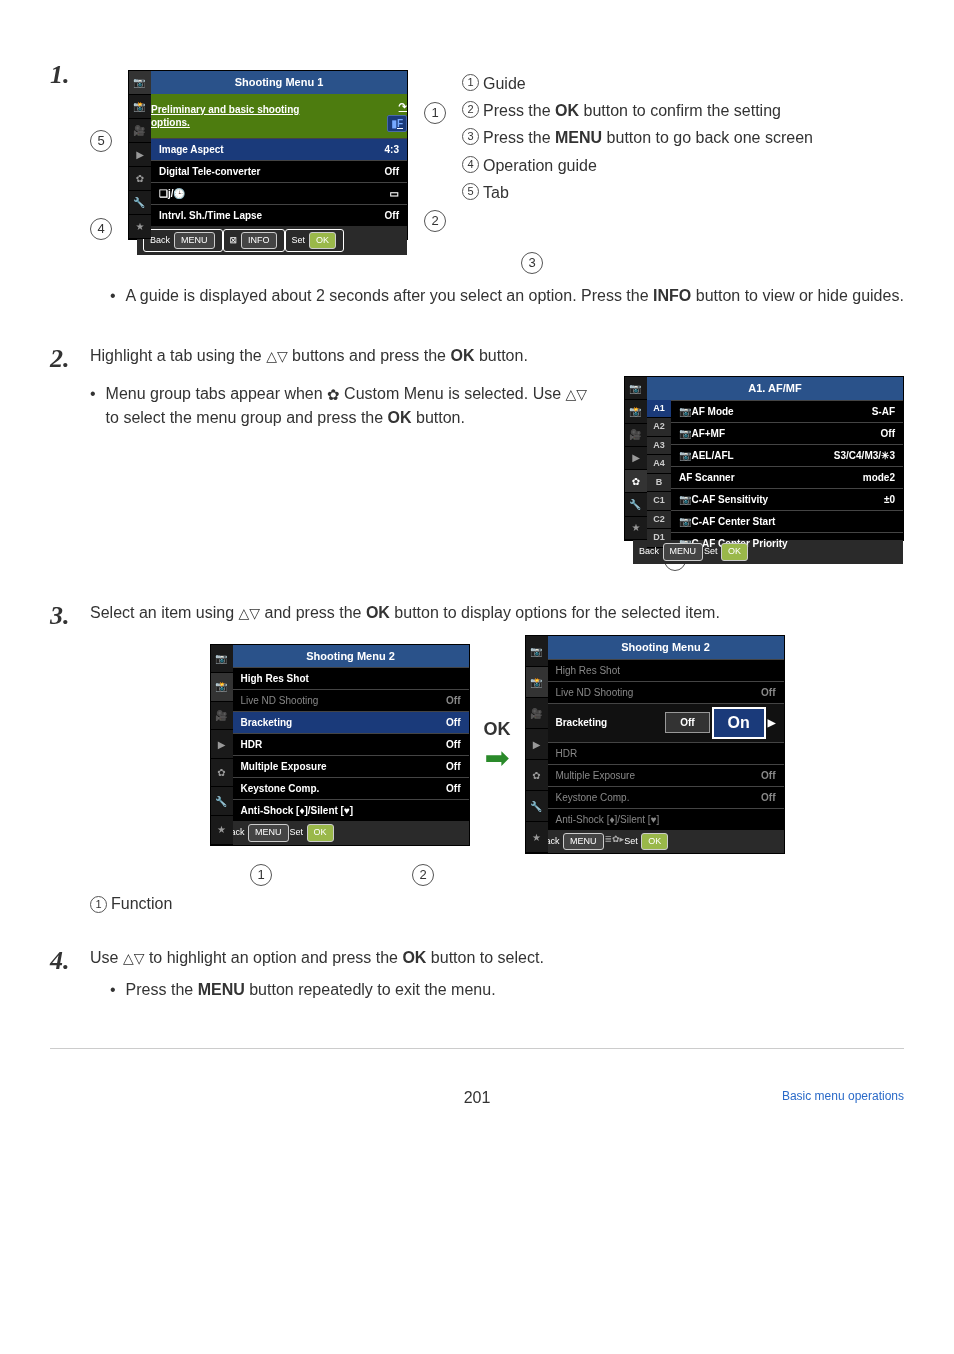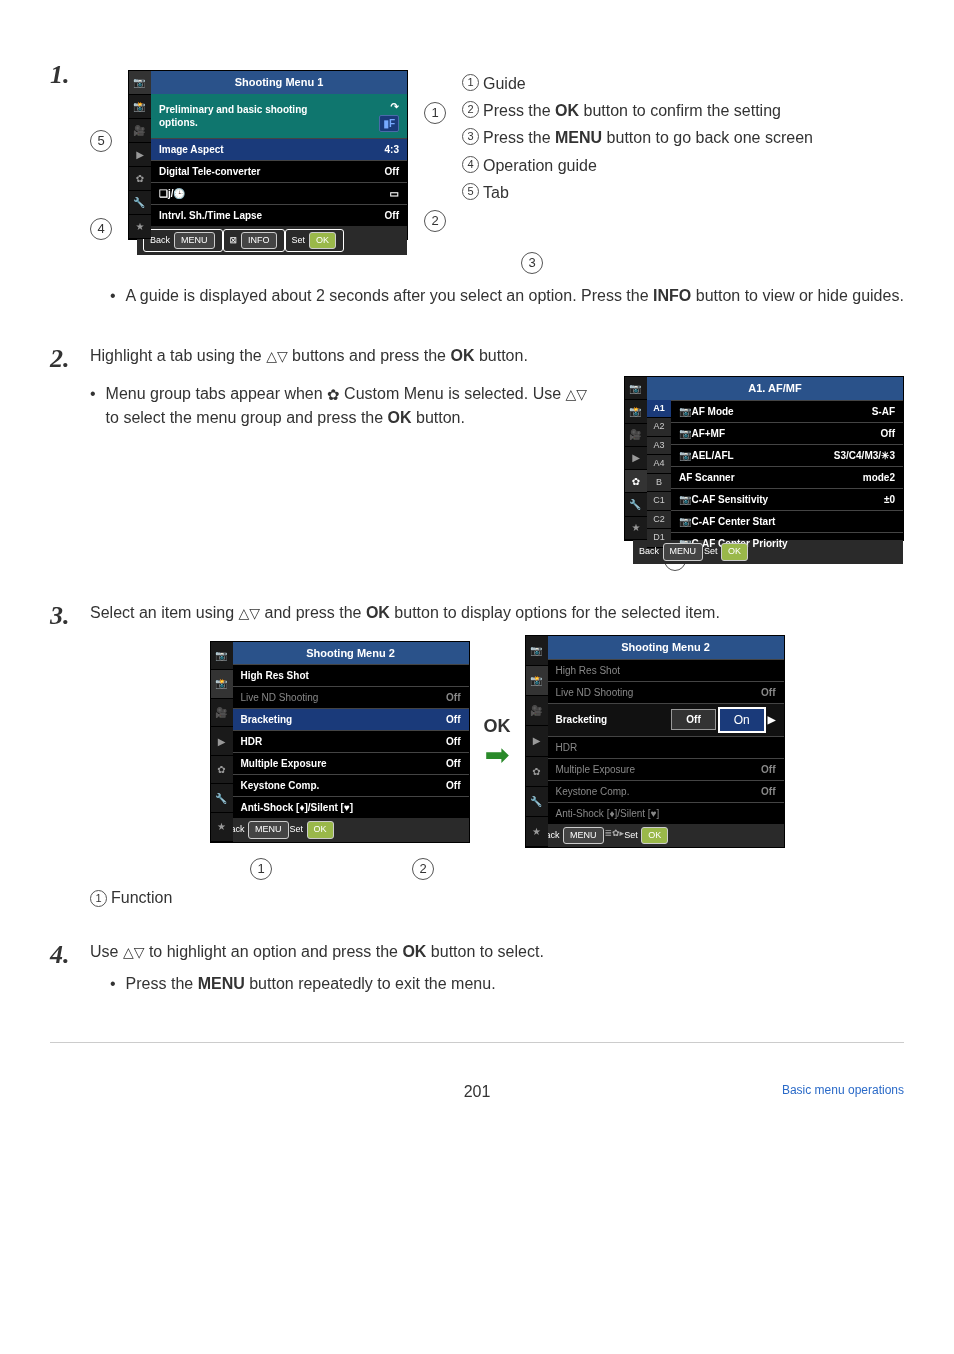--- a/index.html
+++ b/index.html
@@ -20,56 +20,56 @@
   .cam { background:#000; color:#fff; font-family: Arial, sans-serif; font-size:10px; position:relative; border:1px solid #000; }
   .cam .titlebar { background:#2a528a; text-align:center; padding:3px 0; font-weight:bold; font-size:11px; }
   .cam .sidebar { position:absolute; left:0; top:0; bottom:0; width:22px; background:#1a1a1a; display:flex; flex-direction:column; }
   .cam .sidebar .sicon { flex:1; display:flex; align-items:center; justify-content:center; font-size:10px; color:#999; border-bottom:1px solid #000; }
   .cam .sidebar .sicon.active { background:#333; color:#fff; }
   .cam .content { margin-left:22px; }
   .cam .row { display:flex; justify-content:space-between; align-items:center; padding:3px 8px; border-top:1px solid #444; font-weight:bold; font-size:10px; }
   .cam .row.hl { background:#1a3a7a; }
   .cam .row.dim { color:#888; font-weight:normal; }
   .cam .footer { display:flex; justify-content:flex-start; background:#2a2a2a; padding:3px 6px; margin-left:8px; font-size:9px; }
-  .cam .hint { background:#0f766e; padding:6px 8px; color:#fff; font-weight:bold; line-height:1.3; }
+  .cam .hint { background:#4d7c0f; padding:6px 0; color:#fff; font-weight:bold; line-height:1.3;text-decoration:underline; }
   .bluebox { background:#1a3a7a; color:#77aaff; display:inline-block; padding:1px 3px; font-size:10px; font-weight:bold; border:1px solid #4a6aaa; border-radius:2px; }
   .pill { display:inline-block; padding:1px 6px; border:1px solid #ccc; border-radius:3px; font-size:9px; margin:0 1px; color:#fff; }
   .pill.ok { background:#9ab84a; color:#fff; }
   .pill.menu { background:#444; }
   .pill.info { background:#444; }
 
   
   .s1wrap { display:flex; align-items:flex-start; gap:16px; margin: 10px 0 14px 0; }
   .cam1 { width:280px; }
   .s1legend { font-size:16px; line-height:1.7; }
   .s1legend .li { display:flex; align-items:flex-start; }
   .s1legend .li .circ { margin-top:4px; }
   .s1legend .txt { flex:1; }
 
   .callout { display:inline-flex; align-items:center; justify-content:center; width:22px; height:22px; border:1.3px solid #555; border-radius:50%; font-size:13px; background:#fff; color:#333; }
 
   
   .s2wrap { display:flex; align-items:flex-start; gap:24px; margin-top:6px; }
   .cam2 { width:280px; flex-shrink:0; }
   .subtabs { display:flex; flex-direction:column; background:#2a2a2a; width:24px; }
-  .subtabs .st { padding:2px 0; text-align:center; font-size:9px; color:#ccc; border-bottom:1px solid #000; }
+  .subtabs .st { padding:2px 0; text-align:center; font-size:9px; color:#ccc; border-bottom:1px solid #000;font-weight:bold; }
   .subtabs .st.active { background:#1a3a7a; color:#fff; font-weight:bold; }
   .cam2rows { flex:1; }
 
   
   .s3wrap { display:flex; align-items:center; gap:14px; margin:10px 0; justify-content:center; }
   .cam3 { width:260px; }
   .okarrow { display:flex; flex-direction:column; align-items:center; }
   .okarrow .ok { font-size:18px; font-weight:bold; }
   .okarrow .arr { color:#2a8a2a; font-size:30px; line-height:1; }
 
   .cam .row .val { text-align:right; min-width:50px; font-weight:bold; font-size:10px; }
   .btnbox { border:1px solid #fff; border-radius:3px; padding:2px 6px; display:inline-flex; align-items:center; gap:3px; font-size:9px; }
   .offbtn { background:#333; border:1px solid #999; padding:2px 14px; font-size:10px; position:relative; }
-  .onbtn { background:#1a3a7a; border:2px solid #fff; padding:2px 14px; font-size:12px; position:relative; font-weight:normal; }
+  .onbtn { background:#1a3a7a; border:2px solid #fff; padding:2px 14px; font-size:16px; position:relative; font-weight:bold; }
   .triright { color:#fff; font-size:10px; }
   .footer-page { text-align:center; font-size:16px; margin-top:40px; position:relative; }
   .footer-link { position:absolute; right:0; color:#2a6ac8; font-size:12px; }
   hr.endline { border:none; border-top:1px solid #ccc; margin-top:40px; }
 </style>
 </head>
 <body>
 
 <div class="page">
 

